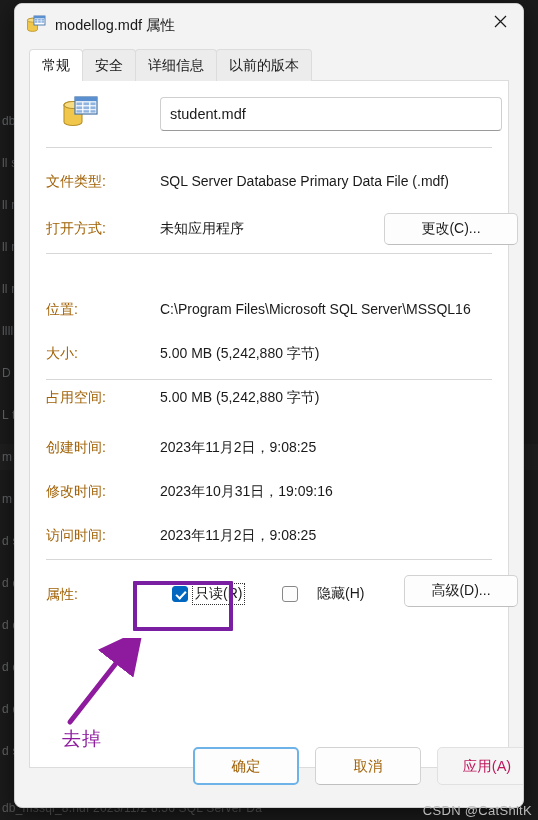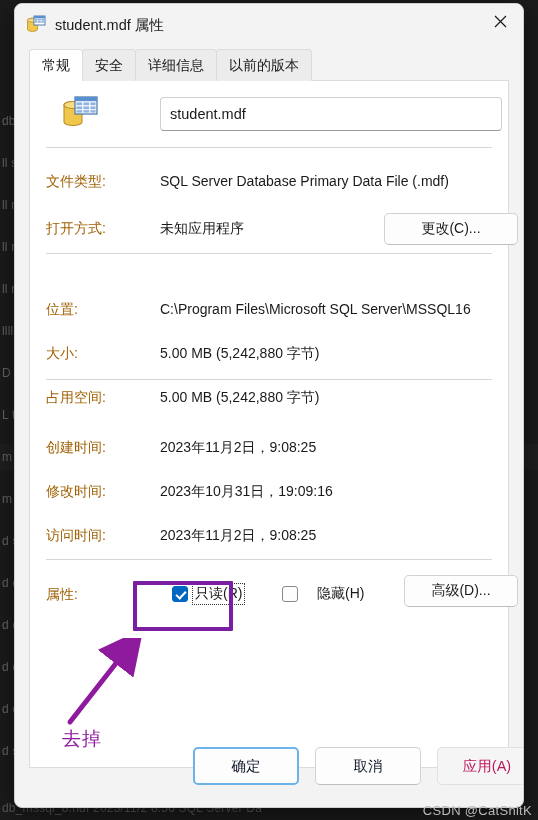--- a/index.html
+++ b/index.html
@@ -248,21 +248,21 @@
     top: 0;
     height: 38px;
     border-radius: 5px;
     font-size: 14.5px;
     display: flex;
     align-items: center;
     justify-content: center;
     background: #fdfdfd;
     border: 1px solid #d2d2d2;
     border-bottom-color: #bfbfbf;
-    color: #0f172a;
+    color: #a16207;
     cursor: default;
     white-space: nowrap;
   }
   #btn-ok     { left: 164px; width: 106px; border: 2px solid #6eb3e8; }
   #btn-cancel { left: 286px; width: 106px; }
   #btn-apply  { left: 408px; width: 100px; color: #be185d; background: #f5f5f5; border-color: #e1e1e1; }
 
   #watermark {
     position: absolute;
     right: 6px; bottom: 2px;
@@ -311,21 +311,21 @@
         <g fill="#7fa9dc">
           <rect x="9.8" y="5.1" width="2.7" height="1.5"></rect>
           <rect x="13.1" y="5.1" width="2.7" height="1.5"></rect>
           <rect x="16.4" y="5.1" width="2.7" height="1.5"></rect>
           <rect x="9.8" y="7.2" width="2.7" height="1.5"></rect>
           <rect x="13.1" y="7.2" width="2.7" height="1.5"></rect>
           <rect x="16.4" y="7.2" width="2.7" height="1.5"></rect>
         </g>
       </svg>
     </span>
-    <span id="title-text">student.mdf 属性</span>
+    <span id="title-text">modellog.mdf 属性</span>
     <div id="close-btn">
       <svg width="13" height="13" viewBox="0 0 13 13">
         <path d="M1 1 L12 12 M12 1 L1 12" stroke="#1a1a1a" stroke-width="1.2" fill="none"></path>
       </svg>
     </div>
   </div>
 
   <div id="tabstrip">
       <div class="tab active">常规</div>
       <div class="tab">安全</div>

